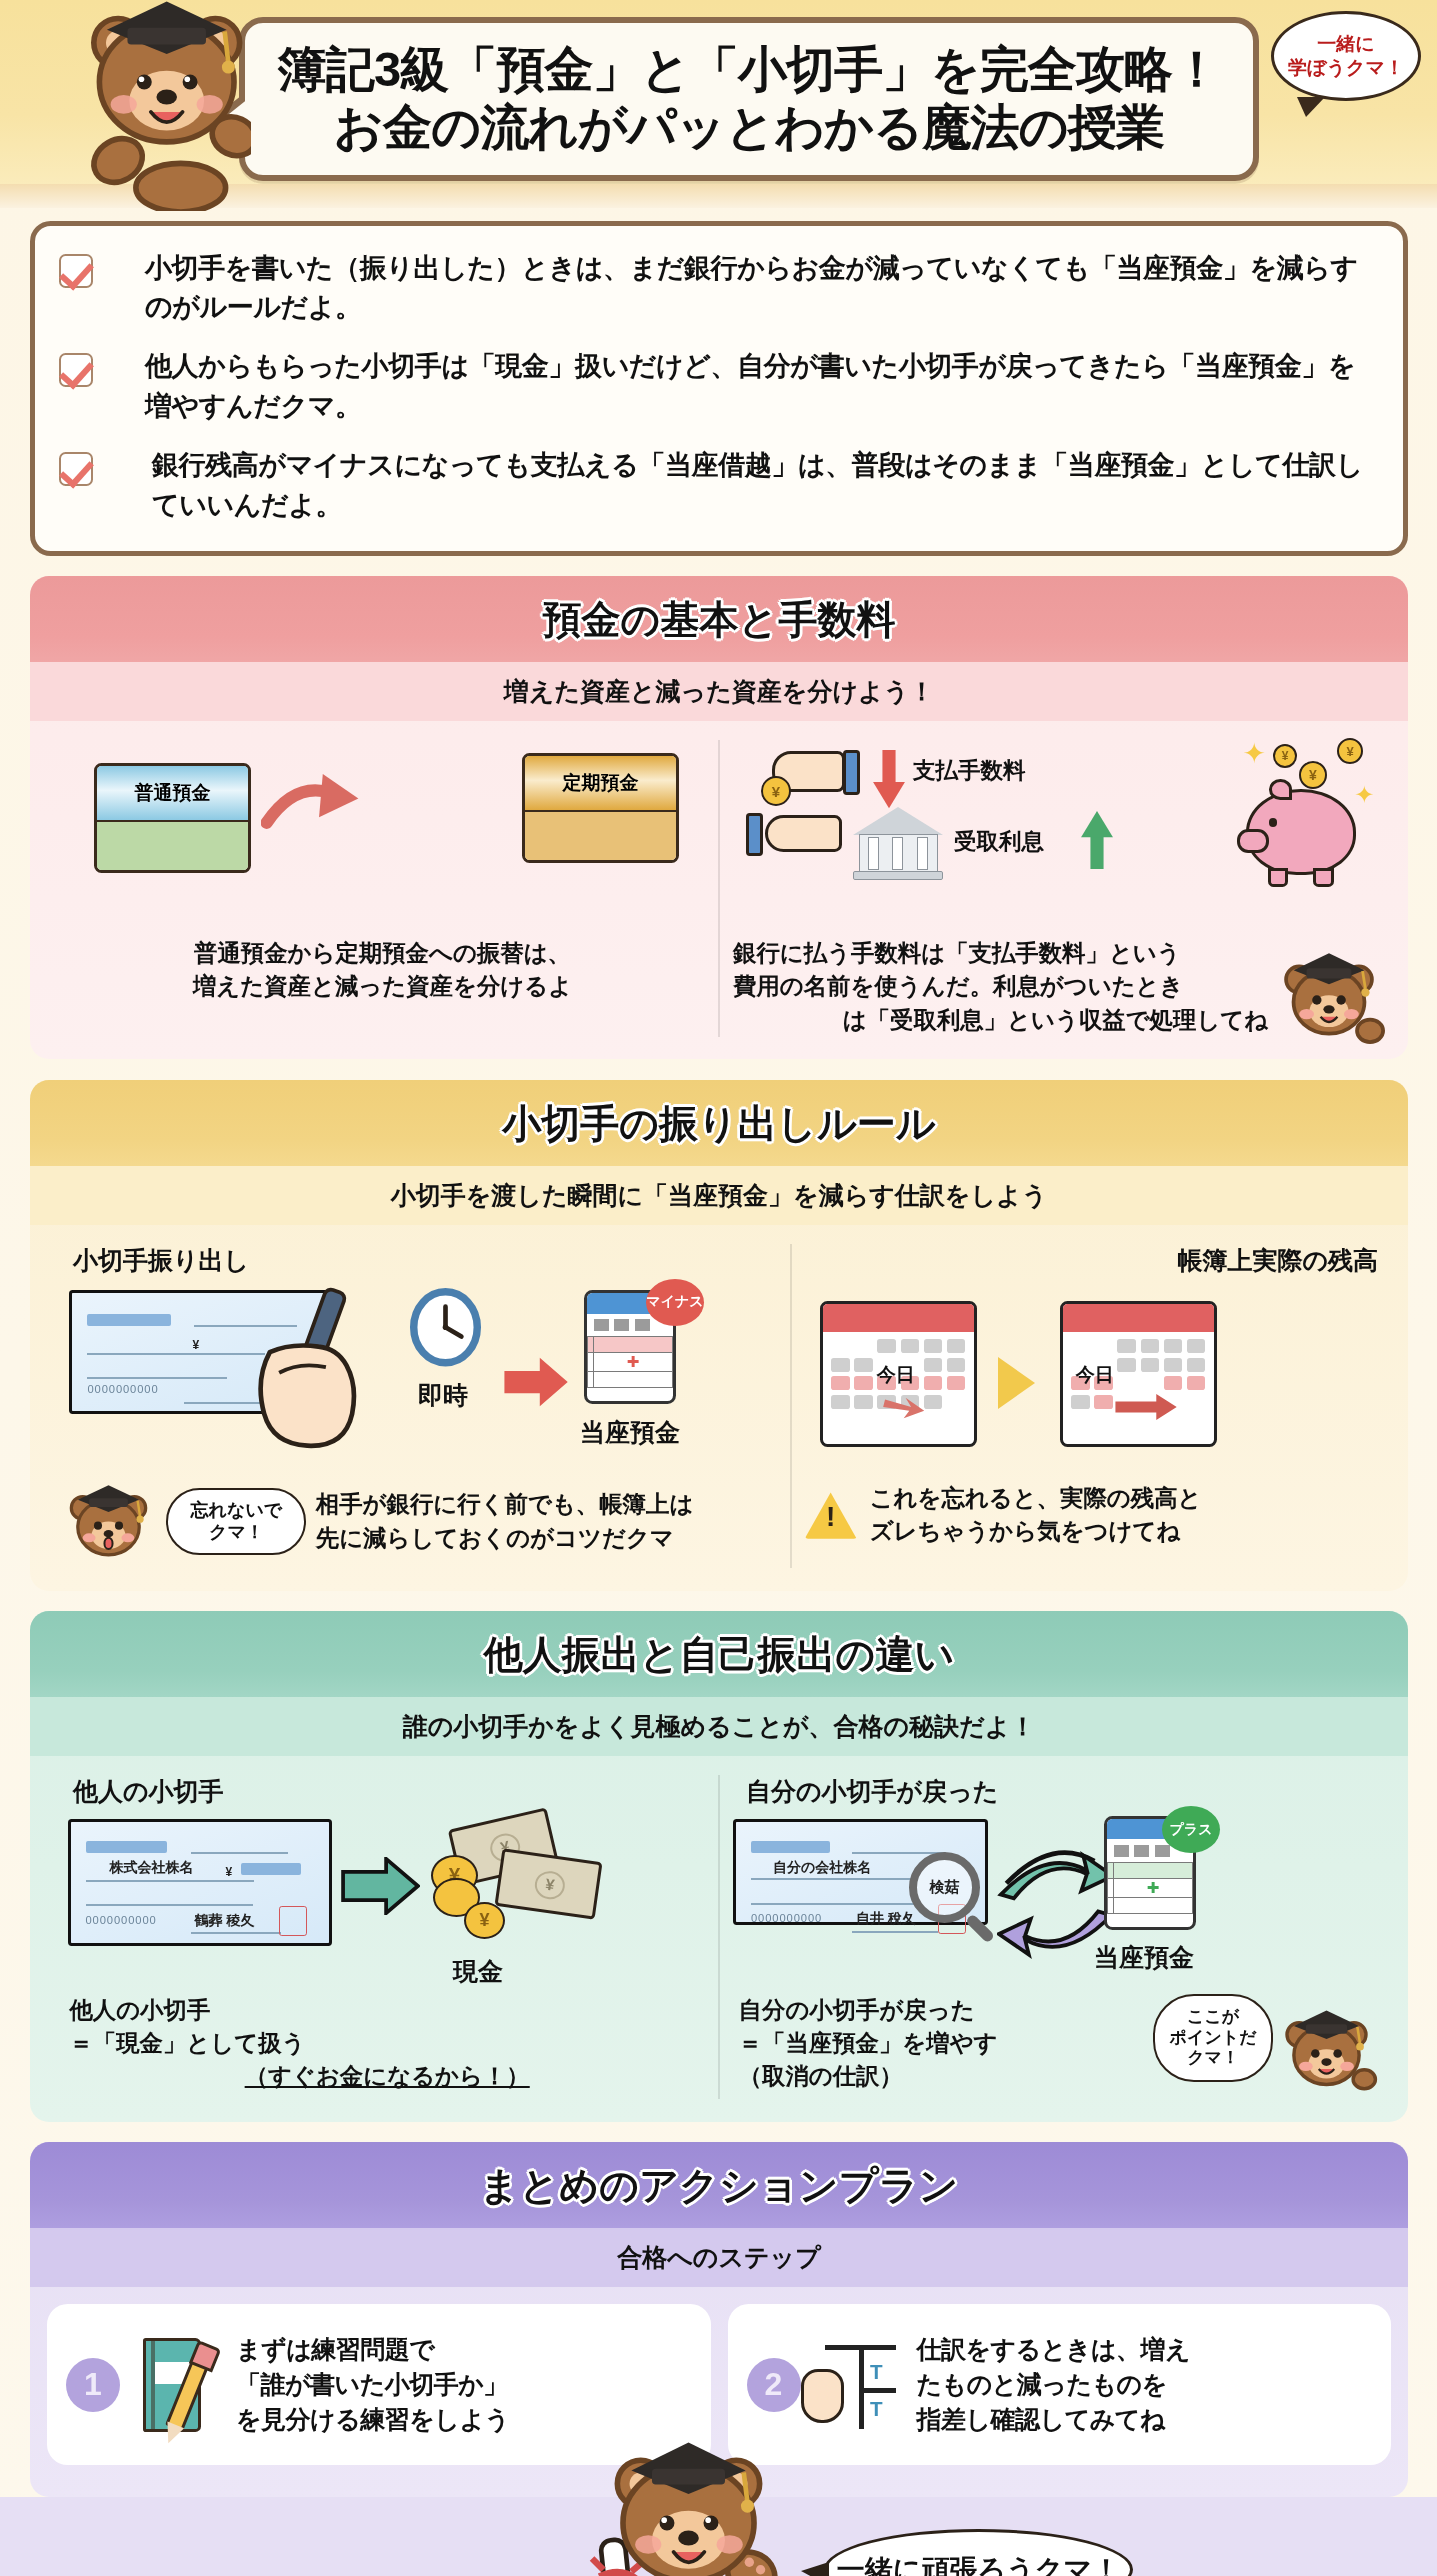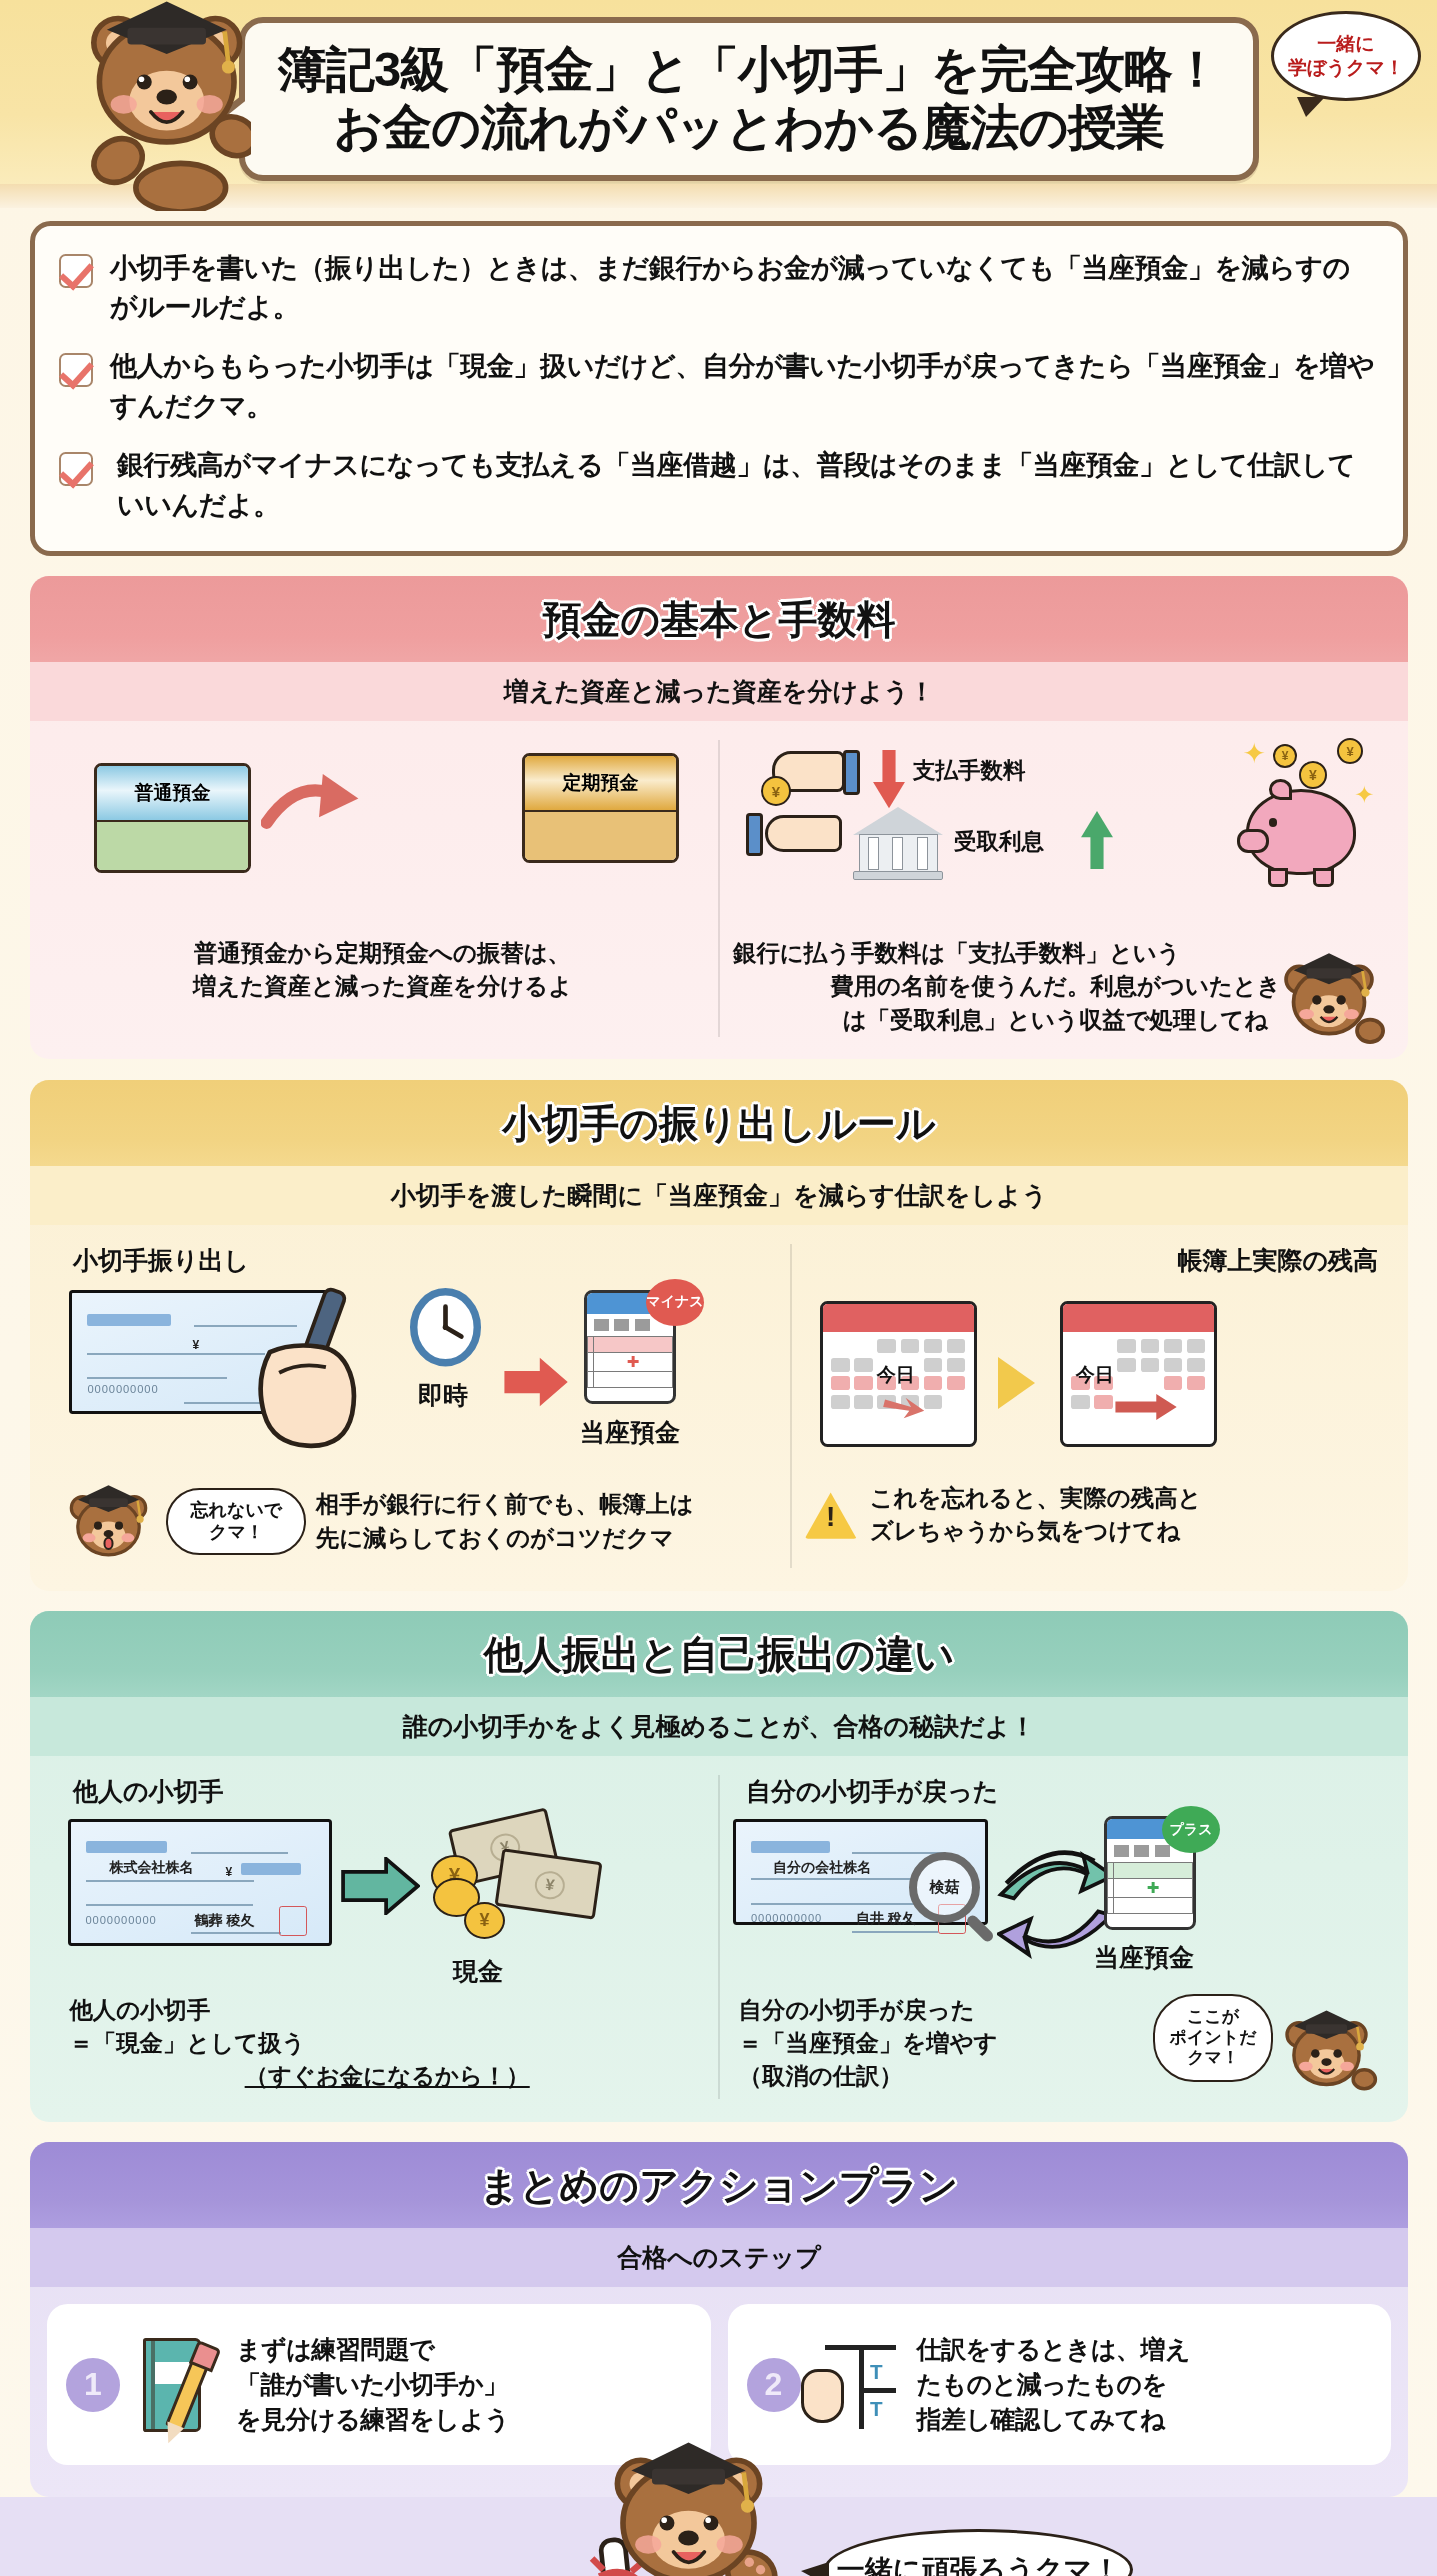--- a/index.html
+++ b/index.html
@@ -85,21 +85,21 @@
   .cbox {
     flex: 0 0 auto; width: 34px; height: 34px; margin-top: 5.6px;
     border: 2.8px solid #a9866a; border-radius: 6.6px; position: relative; background:#fff;
   }
   .cbox::after{
     content:""; position:absolute; left:5.6px; top:0.9px;
     width: 13px; height: 25px;
     border: solid #e8736a; border-width: 0 6.6px 6.6px 0;
     transform: rotate(42deg);
   }
-  .check-text { font-size: 27px; font-weight: 800; color:#111; line-height: 1.48; letter-spacing:-0.4px; }
+  .check-text { font-size: 27px; font-weight: 800; color:#111; line-height: 1.48; letter-spacing:-0.4px;margin-left:35px; }
 
   
   .section { margin: 20.6px 30px 0 30px; border-radius: 19px; overflow:hidden; }
   .sec-head {
     text-align:center; padding: 17px 0 15px;
     font-size: 39px; font-weight: 900; color:#111;
     text-shadow: -1.9px -1.9px 0 #fff, 1.9px -1.9px 0 #fff, -1.9px 1.9px 0 #fff, 1.9px 1.9px 0 #fff,
                  0 -2.8px 0 #fff, 0 2.8px 0 #fff, -2.8px 0 0 #fff, 2.8px 0 0 #fff;
   }
   .sec-sub { text-align:center; padding: 13px 0 13px; font-size: 25px; font-weight: 800; color:#111; }
@@ -377,21 +377,21 @@
             <div class="leg" style="left:19px"></div>
               <div class="leg" style="right:19px"></div>
           </div>
           <div class="coin" style="right:51px; top:20.6px; width:28px;height:28px;font-size:14px;">¥</div>
           <div class="coin" style="right:15px; top:-1.9px; width:26px;height:26px;font-size:13px;">¥</div>
           <div class="coin" style="right:81px; top:3.7px; width:24px;height:24px;font-size:12px;">¥</div>
           <div style="position:absolute;right:112px;top:-3.7px;color:#f6c944;font-size:28px;">✦</div>
           <div style="position:absolute;right:3.7px;top:41px;color:#f6c944;font-size:24px;">✦</div>
         </div>
         <div class="cap" style="text-align:left;">銀行に払う手数料は「支払手数料」という</div>
-        <div class="cap" style="text-align:center;">費用の名前を使うんだ。利息がついたとき</div>
+        <div class="cap" style="text-align:left;">費用の名前を使うんだ。利息がついたとき</div>
         <div class="cap" style="text-align:center;">は「受取利息」という収益で処理してね</div>
         <div style="position:absolute;right:5.6px;bottom:-11.2px;">
           <svg width="112" height="103" viewBox="0 0 120 110">
             <circle cx="28" cy="40" r="14" fill="#a9703f" stroke="#6b4423" stroke-width="4"></circle>
             <circle cx="92" cy="40" r="14" fill="#a9703f" stroke="#6b4423" stroke-width="4"></circle>
             <ellipse cx="60" cy="64" rx="38" ry="34" fill="#a9703f" stroke="#6b4423" stroke-width="4"></ellipse>
             <ellipse cx="60" cy="74" rx="21" ry="17" fill="#f3c89b"></ellipse>
             <circle cx="47" cy="62" r="5" fill="#2b2118"></circle>
               <circle cx="73" cy="62" r="5" fill="#2b2118"></circle>
             <ellipse cx="60" cy="72" rx="6" ry="4.5" fill="#2b2118"></ellipse>

